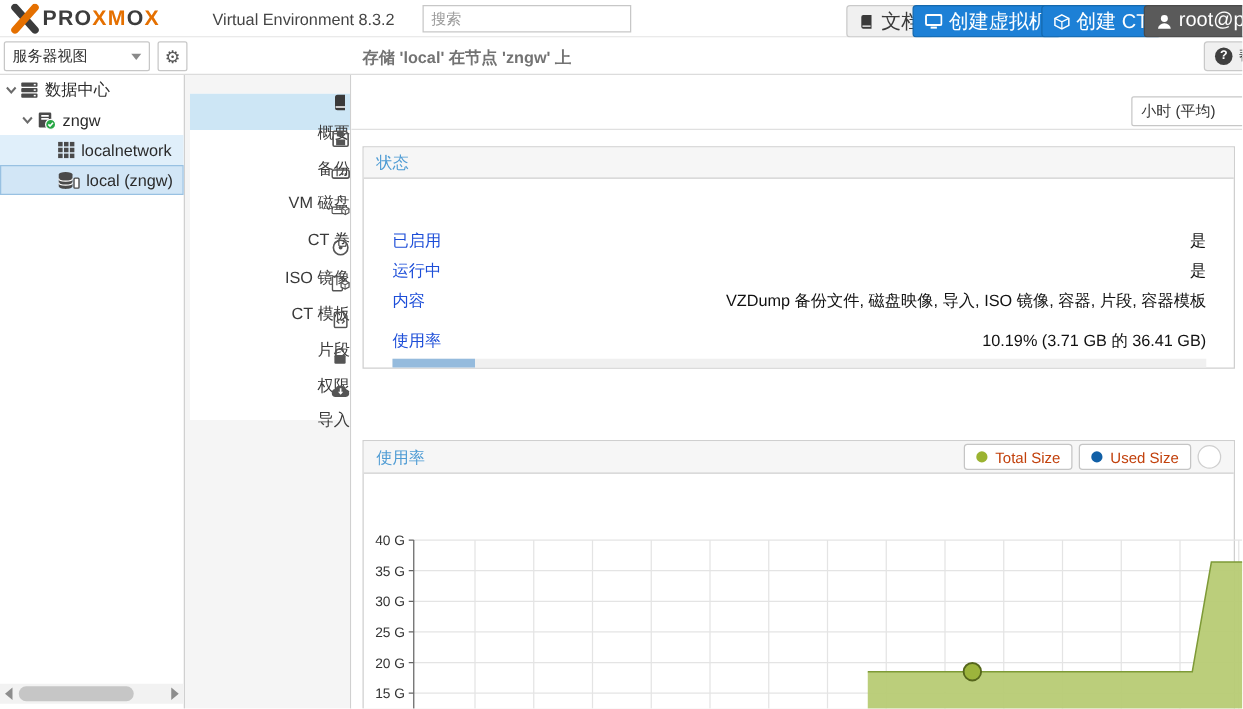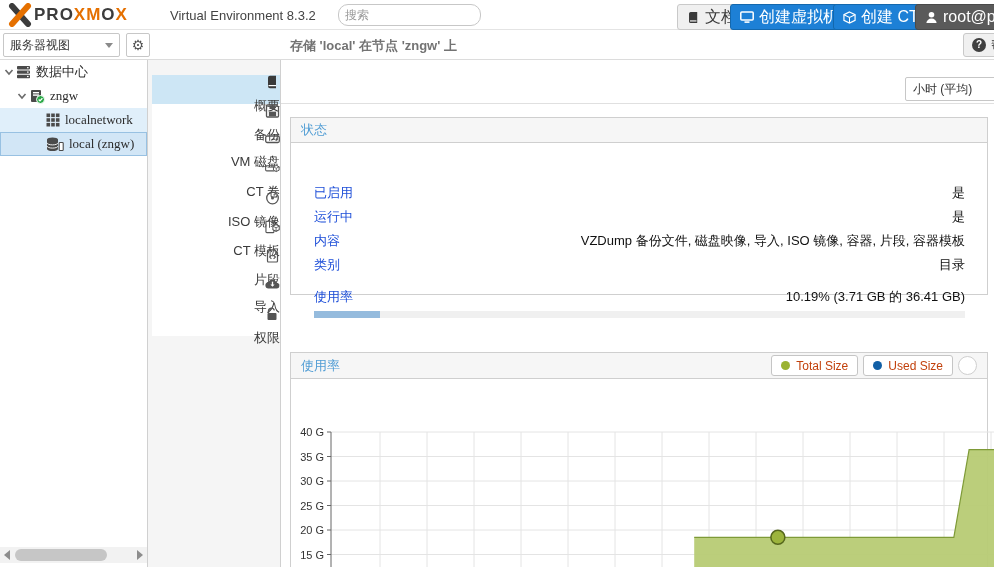--- a/index.html
+++ b/index.html
@@ -5,38 +5,38 @@
   * { margin:0; padding:0; box-sizing:border-box; }
   html,body { font-family:"Liberation Sans","DejaVu Sans",sans-serif; background:#fff; }
   #page { position:relative; width:994px; height:567px; overflow:hidden; background:#fff; font-size:13px; color:#333; }
 
   
   #topbar { position:absolute; left:0; top:0; width:994px; height:30px; background:#fff; border-bottom:1px solid #e4e4e4; }
   .logo-x { position:absolute; left:8px; top:3px; }
   .logo-word { position:absolute; left:34px; top:5px; font-size:17px; font-weight:bold; letter-spacing:1px; color:#3c3c3c; }
   .logo-word .ox { color:#e57000; }
   .logo-env { position:absolute; left:170px; top:8px; font-size:13px; color:#444; }
-  #search-box { position:absolute; left:338px; top:4px; width:143px; height:22px; border:1px solid #c7c7c7; border-radius:10px; font-size:12px; padding:0 6px; color:#333; }
+  #search-box { position:absolute; left:338px; top:4px; width:167px; height:22px; border:1px solid #c7c7c7; border-radius:0; font-size:12px; padding:0 6px; color:#333; }
   #search-box::placeholder { color:#9a9a9a; }
   .tb-btn { position:absolute; top:4px; height:22px; display:flex; align-items:center; gap:5px; padding:12px 9px; font-size:16px; border-radius:3px; cursor:pointer; white-space:nowrap; }
   .tb-btn.gray { background:#f0f0f0; border:1px solid #c9c9c9; color:#3a3a3a; }
   .tb-btn.blue { background:#1d80d6; border:1px solid #1468ad; color:#fff; }
   .tb-btn.dark { background:#5a5a5a; border:1px solid #4a4a4a; color:#fff; }
 
   
   #secondbar { position:absolute; left:0; top:30px; width:994px; height:30px; background:#fff; border-bottom:1px solid #dcdcdc; }
   #view-combo { position:absolute; left:3px; top:3px; width:117px; height:24px; border:1px solid #c7c7c7; border-radius:2px; background:#fff; display:flex; align-items:center; padding:0 6px; font-size:12px; color:#333; cursor:pointer; }
   #view-combo .caret { margin-left:auto; width:0; height:0; border-left:4px solid transparent; border-right:4px solid transparent; border-top:5px solid #8a8a8a; }
   #tree-gear { position:absolute; left:126px; top:3px; width:24px; height:24px; border:1px solid #c7c7c7; border-radius:2px; background:#fff; text-align:center; line-height:22px; font-size:14px; color:#555; cursor:pointer; }
   #page-title { position:absolute; left:290px; top:7px; font-weight:bold; color:#737373; font-size:13px; }
   #help-btn { position:absolute; left:963px; top:3px; height:24px; display:flex; align-items:center; gap:5px; padding:0 8px; background:#f0f0f0; border:1px solid #c9c9c9; border-radius:3px; font-size:12px; color:#333; cursor:pointer; white-space:nowrap; }
   .qmark { display:inline-block; width:14px; height:14px; border-radius:50%; background:#3f3f3f; color:#fff; font-size:10px; font-weight:bold; text-align:center; line-height:14px; }
 
   
-  #treepanel { position:absolute; left:0; top:60px; width:148px; height:507px; background:#fff; border-right:1px solid #d0d0d0; overflow:hidden;font-family:Liberation Serif, serif; }
+  #treepanel { position:absolute; left:0; top:60px; width:148px; height:507px; background:#fff; border-right:1px solid #d0d0d0; overflow:hidden; }
   .tree-row { position:relative; height:24px; display:flex; align-items:center; white-space:nowrap; font-size:13px; color:#2b2b2b; cursor:pointer; }
   .tree-row.hovered { background:#e0effa; }
   .tree-row.selected { background:#d2e6f6; border:1px solid #98c1e2; }
   .caret-down { width:10px; height:10px; flex:none; margin-right:2px; }
   .ticon { flex:none; margin-right:5px; }
   #tree-hscroll { position:absolute; left:0; bottom:4px; width:147px; height:16px; background:#f2f2f2; }
   #tree-hscroll .thumb { position:absolute; left:15px; top:2px; width:92px; height:12px; background:#c6c6c6; border-radius:6px; }
   .scroll-arrow { position:absolute; top:3px; width:0; height:0; border-top:5px solid transparent; border-bottom:5px solid transparent; }
   .scroll-arrow.left { left:4px; border-right:6px solid #8d8d8d; }
   .scroll-arrow.right { right:4px; border-left:6px solid #8d8d8d; }
@@ -247,34 +247,34 @@
         <span>CT 模板</span>
       </div>
       <div class="menu-item">
         <svg class="micon ic" width="13" height="14" viewBox="0 0 13 14">
             <path d="M1.5 1.8 a1 1 0 0 1 1-1 h6 l3 3 V12 a1 1 0 0 1 -1 1 h-8 a1 1 0 0 1 -1-1 Z" fill="none" stroke="#555" stroke-width="1.2"></path>
             <path d="M5.4 6.2 L3.6 8 L5.4 9.8 M7.6 6.2 L9.4 8 L7.6 9.8" fill="none" stroke="#555" stroke-width="1.1"></path>
           </svg>
         <span>片段</span>
       </div>
       <div class="menu-item">
+        <svg class="micon ic" width="14" height="14" viewBox="0 0 14 14">
+            <path d="M3 6 V4.2 a3 3 0 0 1 5.9-0.8" fill="none" stroke="#555" stroke-width="1.4"></path>
+            <rect x="2" y="6" width="9" height="7" rx="1" fill="#555"></rect>
+          </svg>
+        <span>权限</span>
+      </div>
+      <div class="menu-item">
         <svg class="micon ic" width="16" height="12" viewBox="0 0 16 12">
             <path d="M4 10.8 a3.4 3.4 0 0 1 -0.4-6.8 A4.4 4.4 0 0 1 12 4.6 a3.1 3.1 0 0 1 0.4 6.2 Z" fill="#555"></path>
             <path d="M8 3.5 V8" stroke="#fff" stroke-width="1.4"></path>
             <path d="M5.8 6.4 L8 9 L10.2 6.4 Z" fill="#fff"></path>
           </svg>
         <span>导入</span>
       </div>
-      <div class="menu-item">
-        <svg class="micon ic" width="14" height="14" viewBox="0 0 14 14">
-            <path d="M3 6 V4.2 a3 3 0 0 1 5.9-0.8" fill="none" stroke="#555" stroke-width="1.4"></path>
-            <rect x="2" y="6" width="9" height="7" rx="1" fill="#555"></rect>
-          </svg>
-        <span>权限</span>
-      </div>
     </div>
   </div>
 
   <div id="main">
     <div id="main-toolbar">
       <div id="range-combo">
         <span>小时 (平均)</span>
       </div>
     </div>
 
@@ -287,24 +287,20 @@
           <span class="lbl">已启用</span>
           <span class="val">是</span>
         </div>
         <div class="srow">
           <span class="lbl">运行中</span>
           <span class="val">是</span>
         </div>
         <div class="srow">
           <span class="lbl">内容</span>
           <span class="val">VZDump 备份文件, 磁盘映像, 导入, ISO 镜像, 容器, 片段, 容器模板</span>
-        </div>
-        <div class="srow">
-          <span class="lbl">类别</span>
-          <span class="val">目录</span>
         </div>
         <div class="srow" id="usage-row">
           <span class="lbl">使用率</span>
           <span class="val">10.19% (3.71 GB 的 36.41 GB)</span>
         </div>
         <div id="usage-bar">
           <div class="fill" style="width: 10.19%;"></div>
         </div>
       </div>
     </div>

